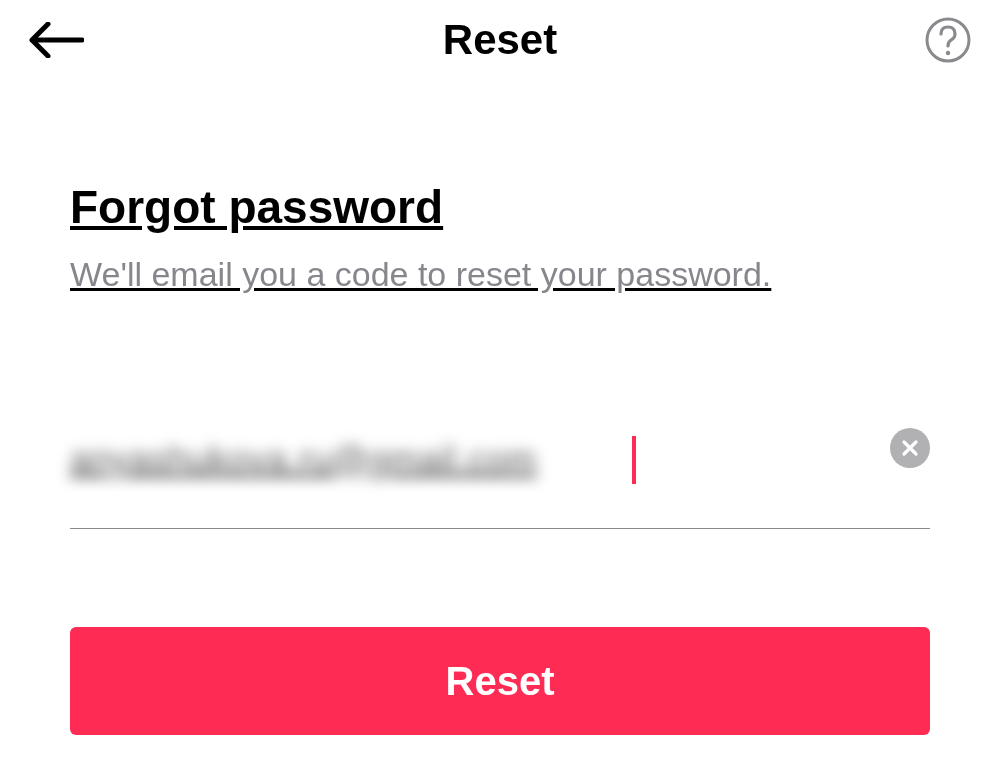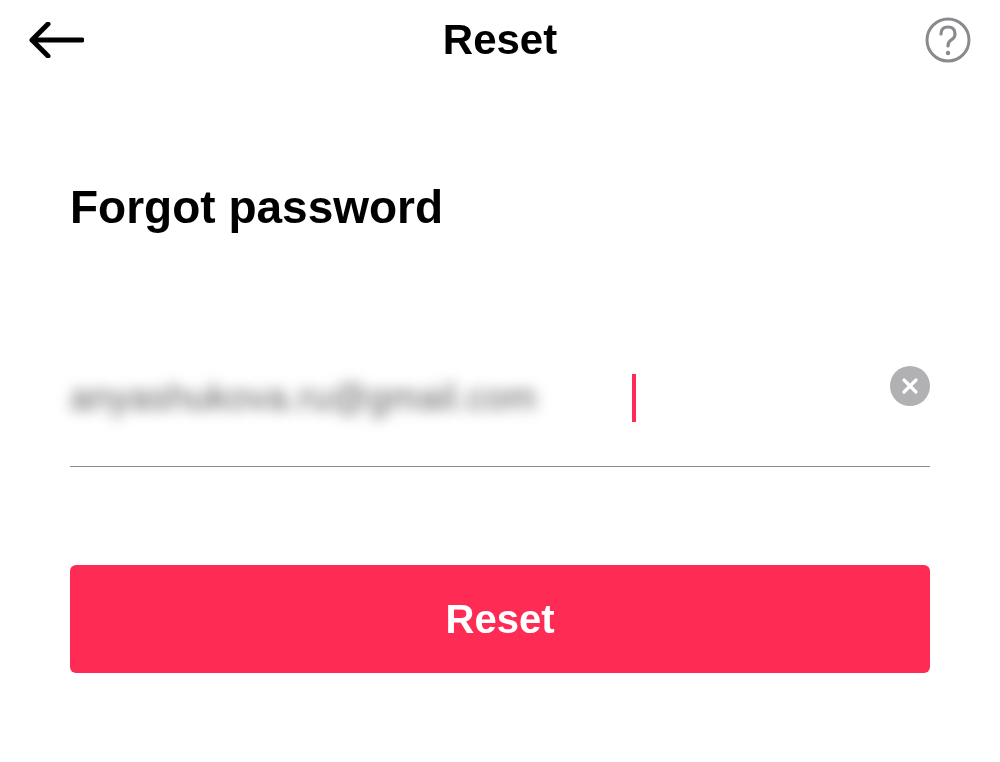--- a/index.html
+++ b/index.html
@@ -52,20 +52,21 @@
       cursor: pointer;
       background: none;
       border: none;
     }
     .help-btn svg {
       width: 48px;
       height: 48px;
     }
     .content {
       padding: 100px 70px 9px 70px;
+      text-decoration: underline;
     }
     .page-heading {
       font-size: 46px;
       font-weight: 700;
       color: #000000;
       margin-bottom: 18px;
     }
     .page-subtext {
       font-size: 34px;
       font-weight: 400;
@@ -142,20 +143,21 @@
     <svg viewBox="0 0 48 48">
       <circle cx="24" cy="24" r="21" stroke="#8a8a8e" stroke-width="3" fill="none"></circle>
       <path d="M 17 18 Q 17 11 24 11 Q 31 11 31 18 Q 31 22 27 24 Q 24 26 24 30" stroke="#8a8a8e" stroke-width="3.2" fill="none" stroke-linecap="round"></path>
       <circle cx="24" cy="37" r="2.2" fill="#8a8a8e"></circle>
     </svg>
   </button>
 </div>
 
 <div class="content">
   <h1 class="page-heading">Forgot password</h1>
+  <p class="page-subtext">We'll email you a code to reset your password.</p>
 
   <div class="input-row">
     <input type="text" class="email-input" readonly="" value="anyashukova.ru@gmail.com" style="">
     <div class="cursor-line"></div>
     <button class="clear-btn">
       <svg viewBox="0 0 20 20">
         <path d="M 4 4 L 16 16 M 16 4 L 4 16" stroke="#ffffff" stroke-width="3.2" stroke-linecap="round"></path>
       </svg>
     </button>
   </div>

